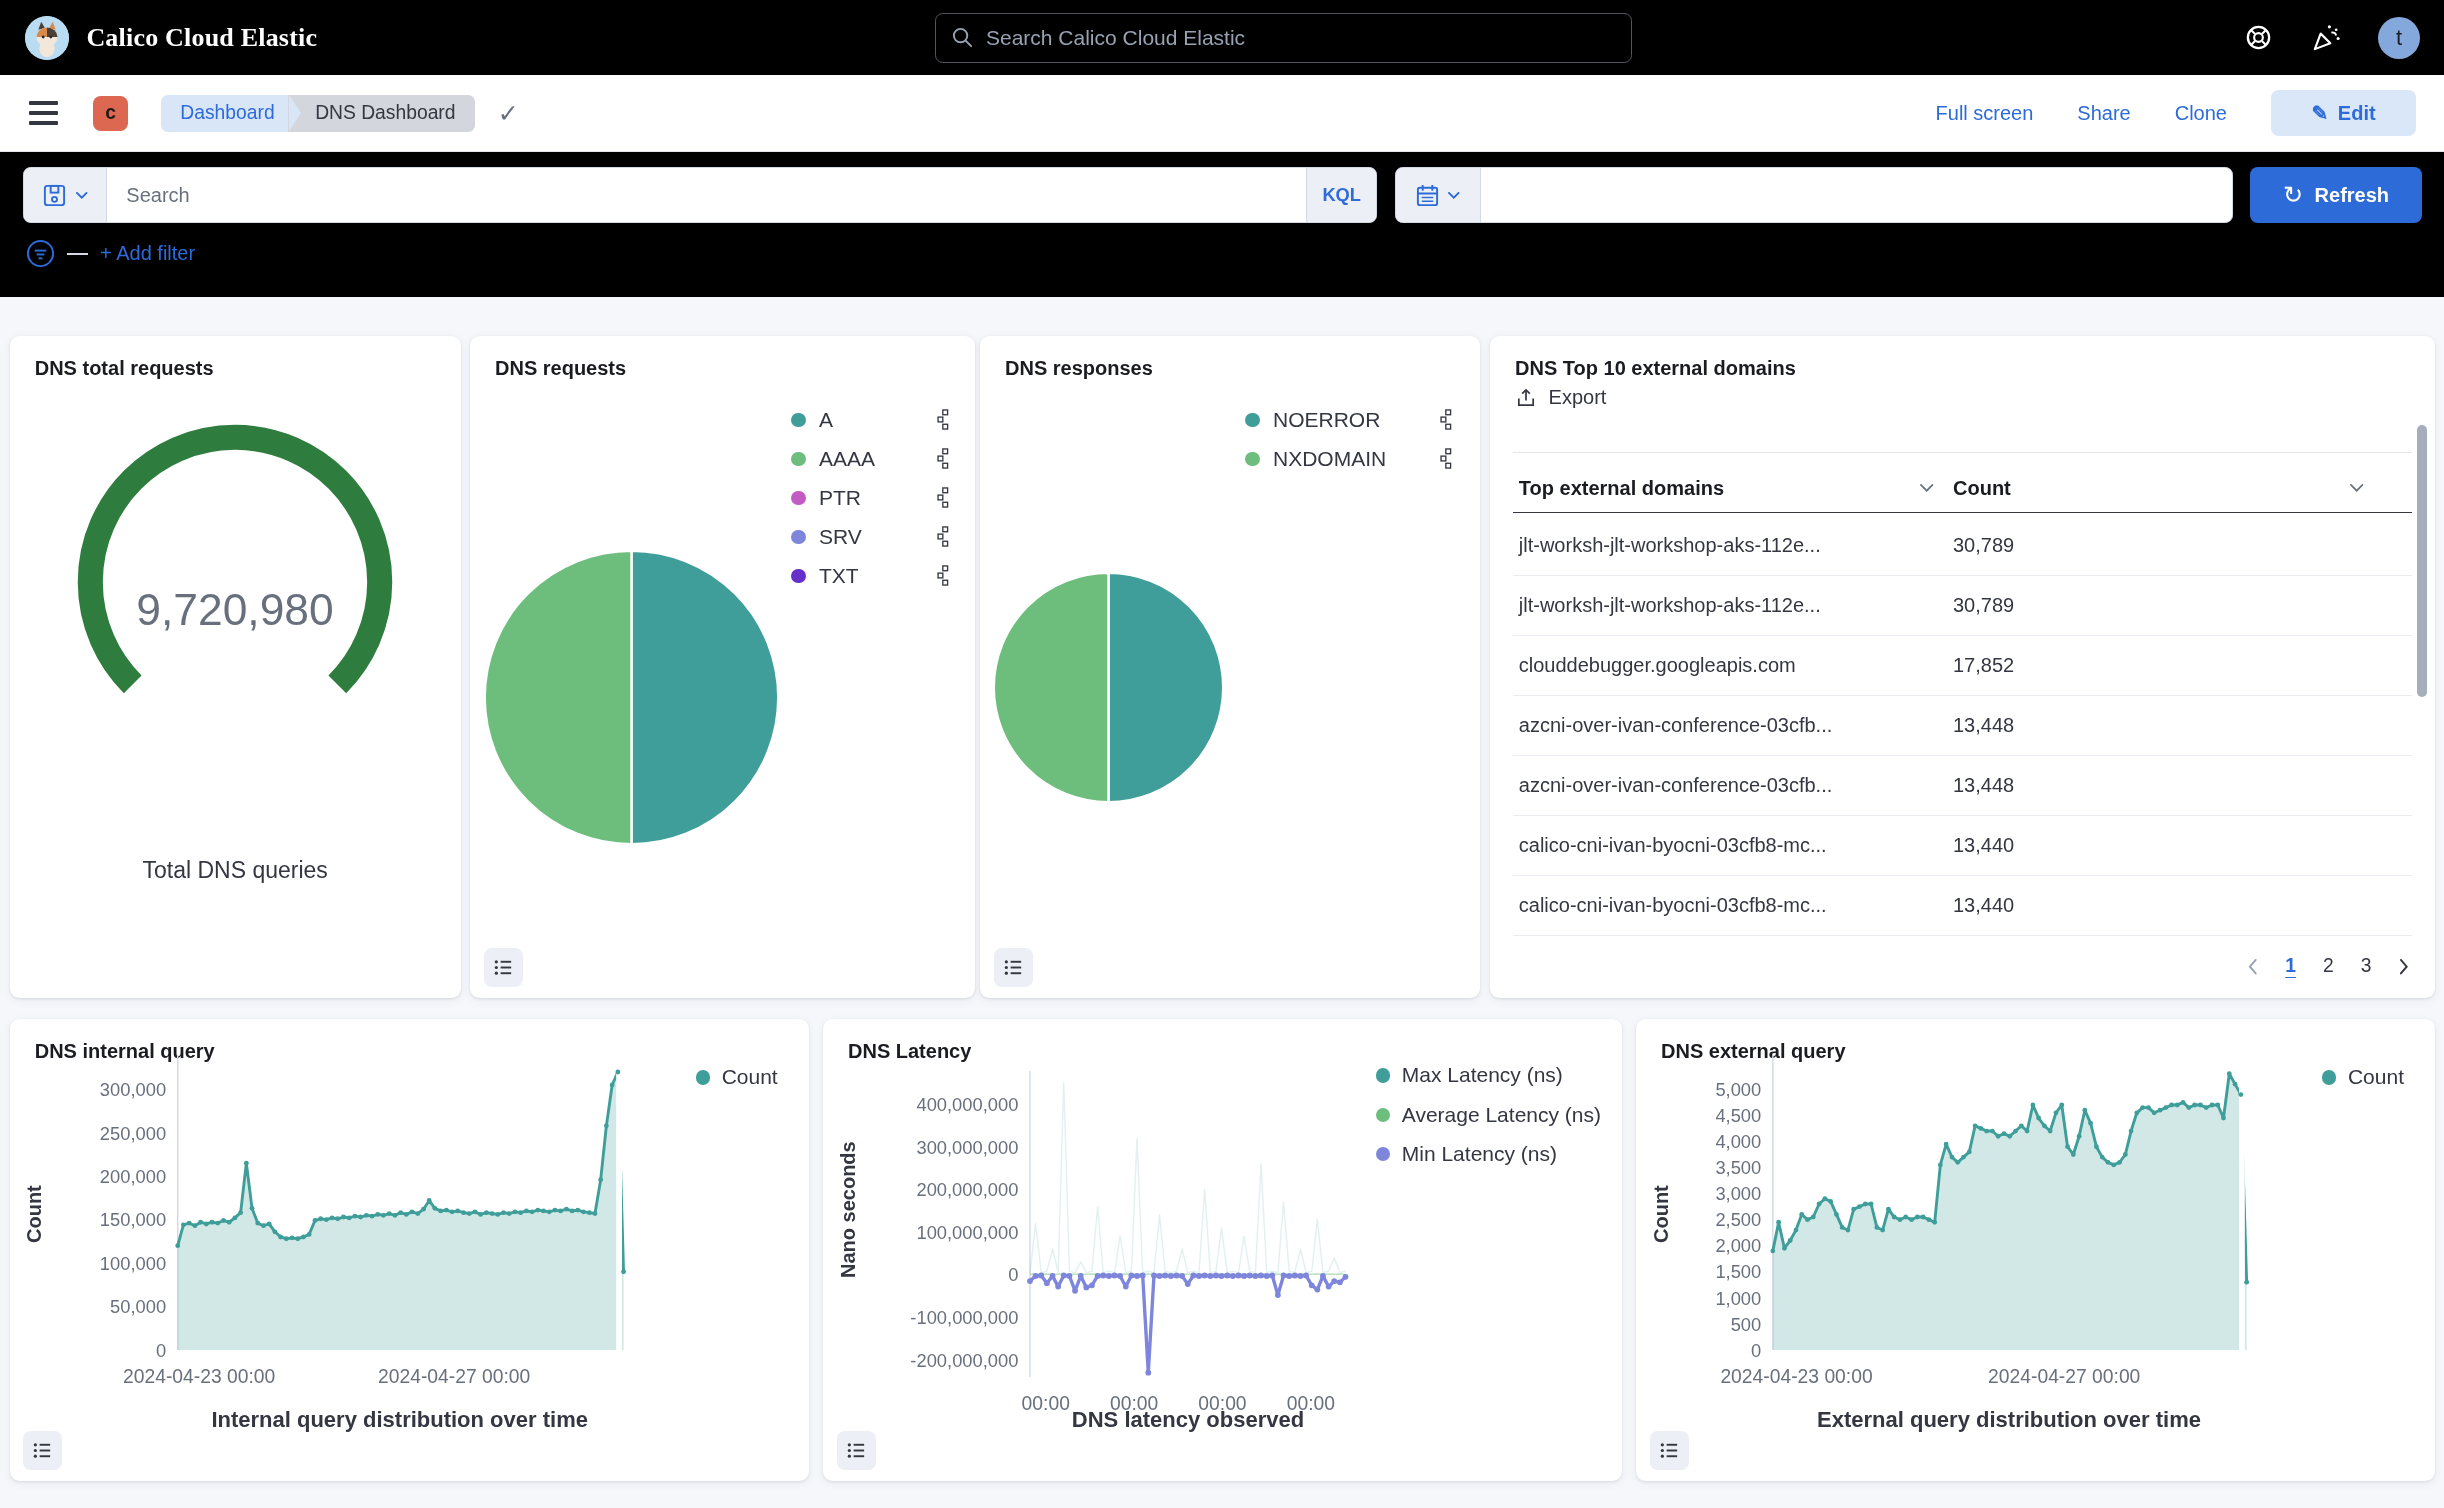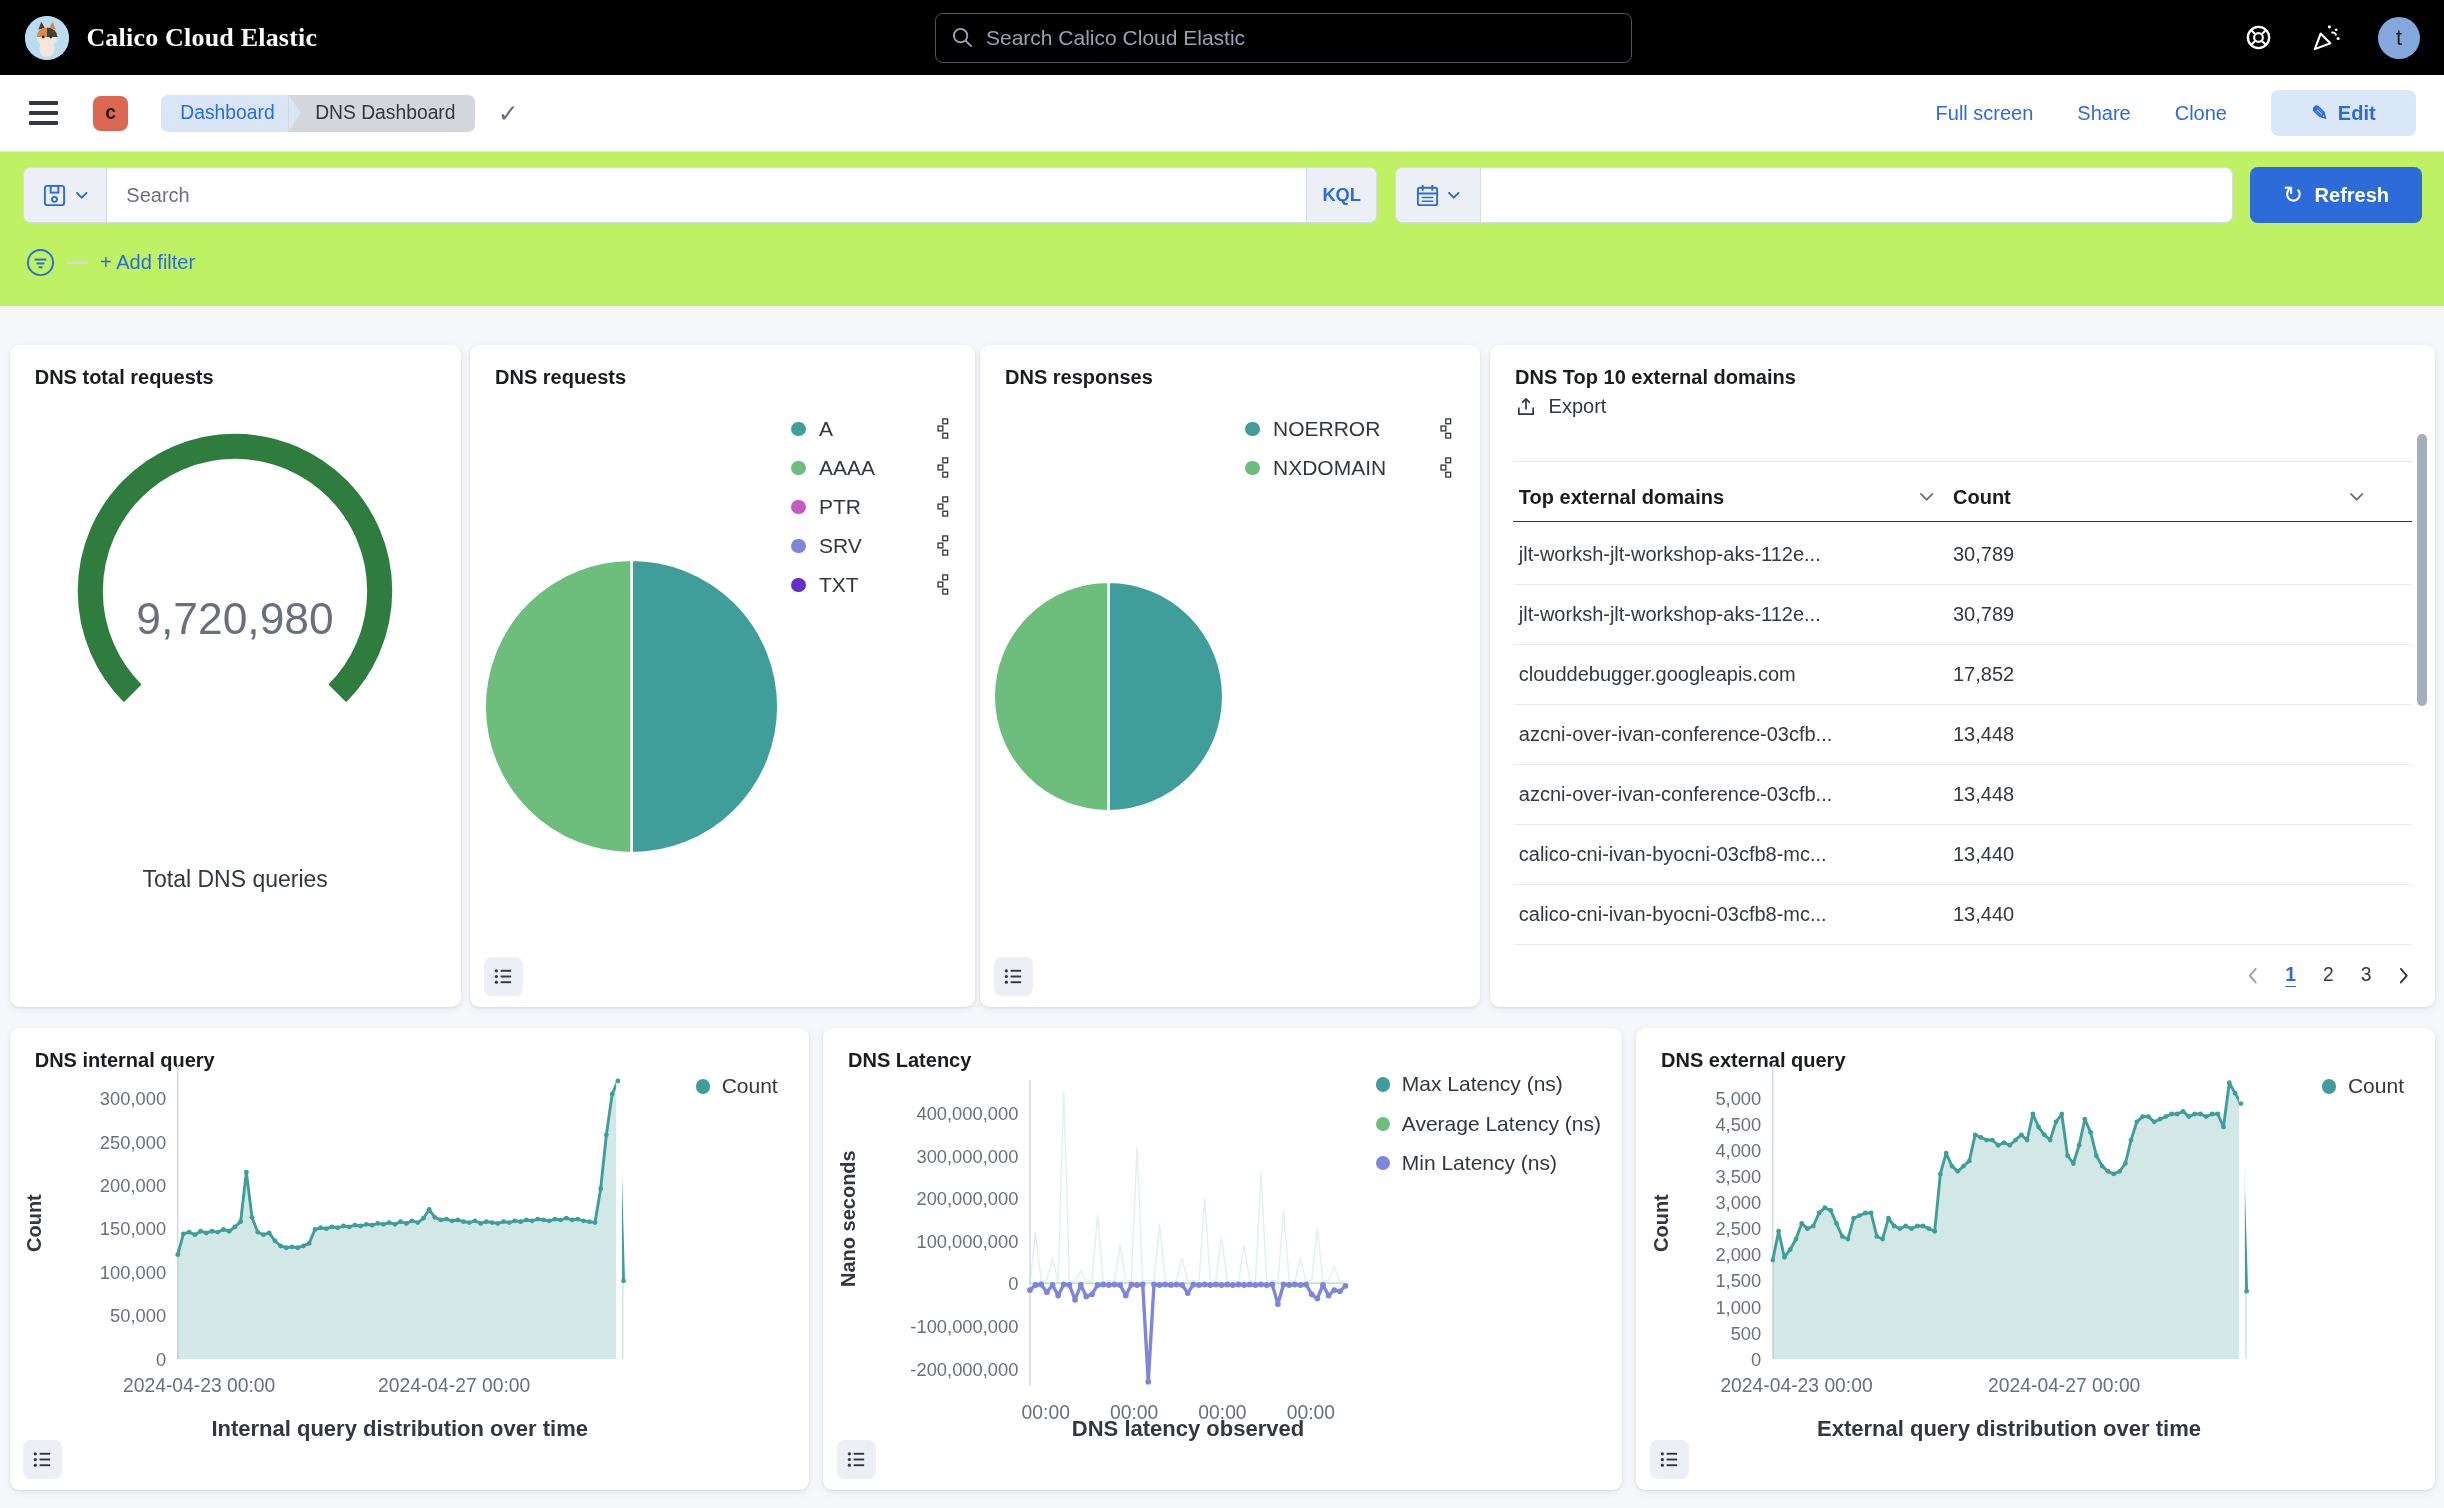--- a/index.html
+++ b/index.html
@@ -25,34 +25,34 @@
   .chip { height:37px; display:flex; align-items:center; font-size:19.3px; position:relative; }
   .chip1 { background:#D9E6F8; color:#2D6BD9; padding:0 13.5px 0 19.3px; border-radius:6.8px 0 0 6.8px; font-weight:500; }
   .chip1:after { content:""; position:absolute; right:-12.6px; top:0; border-top:18.3px solid transparent; border-bottom:18.3px solid transparent; border-left:12.6px solid #D9E6F8; z-index:2; }
   .chip2 { background:#D3D6DD; color:#343741; padding:0 19.3px 0 27px; border-radius:0 6.8px 6.8px 0; font-weight:500;text-align:right; }
   .crumb-check { color:#69707D; font-size:25px; margin-left:23px; }
   .crumb-actions { margin-left:auto; display:flex; align-items:center; gap:44px; }
   .crumb-link { color:#2D6BD9; font-size:20px; cursor:pointer; }
   .edit-btn { width:145px; height:46px; background:#D9E7F9; color:#2D6BD9; border:none; border-radius:7.7px; font-size:20px; font-weight:600; display:flex; align-items:center; justify-content:center; gap:9.7px; cursor:pointer; font-family:inherit; }
 
   
-  .filter-section { background:#bef264; padding:15.4px 23px 25px; }
+  .filter-section { background:#000000; padding:15.4px 23px 25px; }
   .query-row { display:flex; gap:17.4px; }
   .query-box { flex:1; height:56px; border:1px solid #D3DAE6; border-radius:7.7px; display:flex; overflow:hidden; background:#fff; }
   .save-seg { width:83px; background:#ECF0F6; border-right:1px solid #D3DAE6; display:flex; align-items:center; justify-content:center; gap:7.7px; cursor:pointer; }
   .query-box input { flex:1; border:none; outline:none; padding:0 19.3px; font-size:20px; color:#343741; font-family:inherit; }
   .query-box input::placeholder { color:#69707D; }
   .kql-seg { width:70px; background:#ECF0F6; border-left:1px solid #D3DAE6; display:flex; align-items:center; justify-content:center; color:#2D6BD9; font-weight:600; font-size:18.3px; cursor:pointer; }
   .date-box { width:838px; height:56px; border:1px solid #D3DAE6; border-radius:7.7px; display:flex; overflow:hidden; background:#fff; }
   .cal-seg { width:85px; background:#ECF0F6; border-right:1px solid #D3DAE6; display:flex; align-items:center; justify-content:center; gap:7.7px; cursor:pointer; }
   .date-main { flex:1; display:flex; align-items:center; padding:0 23px; font-size:20px; color:#343741; }
   .show-dates { margin-left:auto; color:#2D6BD9; cursor:pointer; }
   .refresh-btn { width:172px; height:56px; background:#2D6BD9; border:none; border-radius:7.7px; color:#fff; font-size:20px; font-weight:600; display:flex; align-items:center; justify-content:center; gap:11.6px; cursor:pointer; font-family:inherit; }
   .refresh-glyph { font-size:24px; font-weight:400; }
-  .addfilter-row { display:flex; align-items:center; gap:11.6px; margin-top:21px; padding-left:1.9px; height:37px; }
+  .addfilter-row { display:flex; align-items:center; gap:11.6px; margin-top:12px; padding-left:1.9px; height:37px; }
   .filter-dash { width:21px; height:1.9px; background:#D3DAE6; }
   .add-filter { color:#2D6BD9; font-size:20px; cursor:pointer; }
 
   
   .dashboard { position:relative; width:2445px; height:1197px; background:#F6F7FB; }
   .panel { position:absolute; background:#fff; border-radius:9.7px; box-shadow:0 1px 2.9px rgba(20,30,50,.10), 0 2.9px 9.7px rgba(50,60,80,.06); }
   .p-title { position:absolute; top:21px; left:25px; font-size:20px; font-weight:700; color:#1A1C21; }
   #p-gauge { left:9.7px;  top:39px;  width:451px; height:662px; }
   #p-req   { left:470px; top:39px;  width:505px; height:662px; }
   #p-resp  { left:980px;top:39px;  width:500px; height:662px; }

